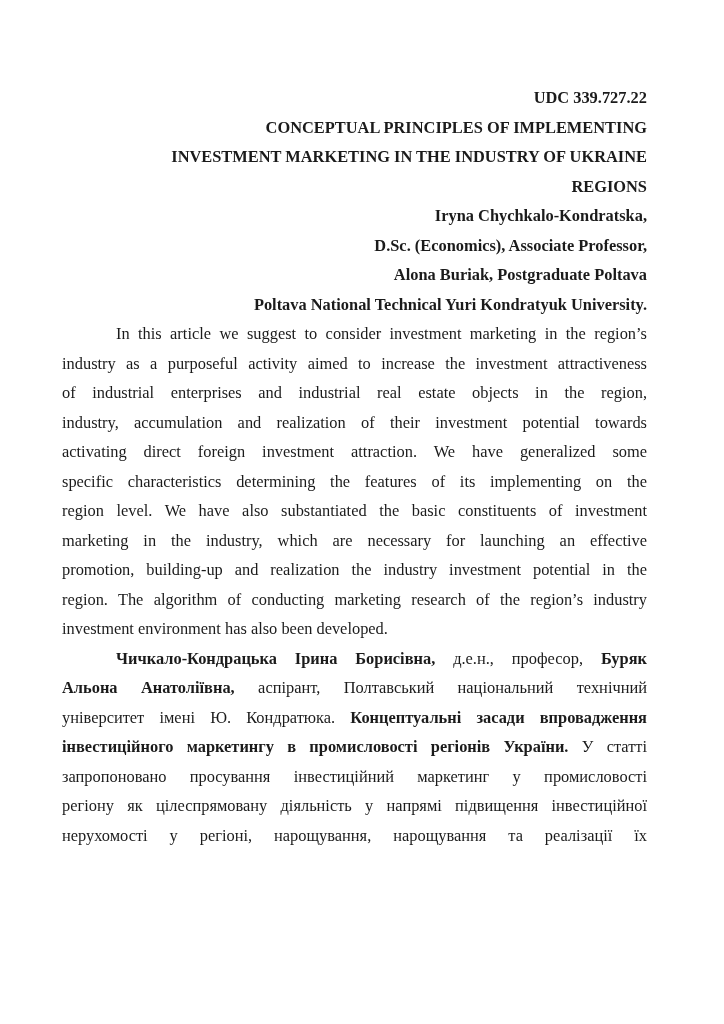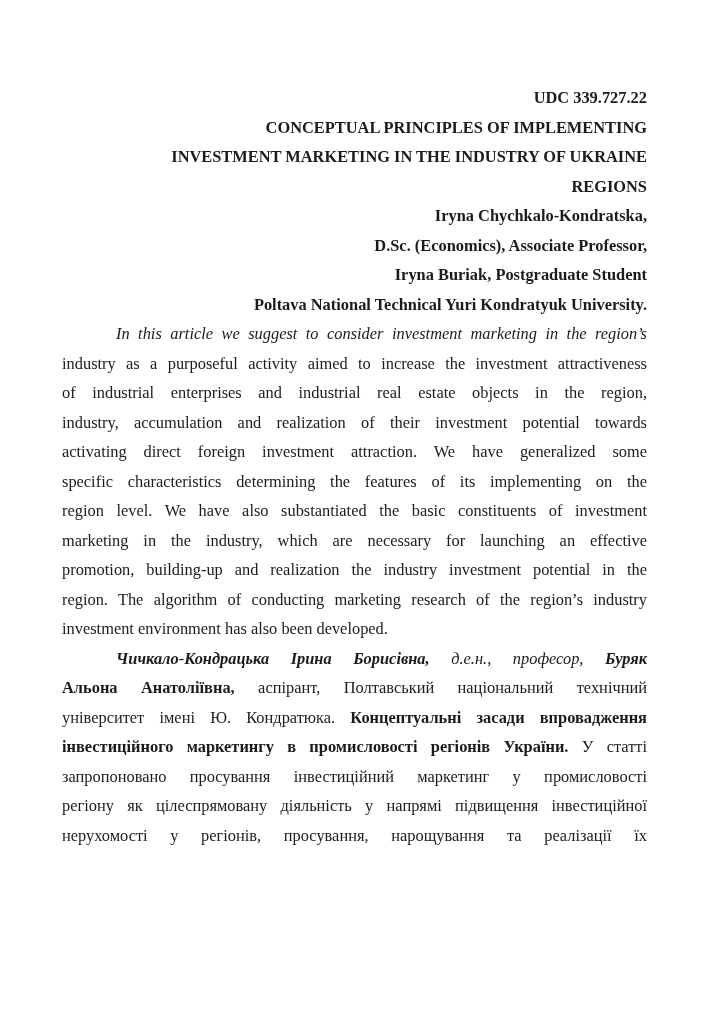--- a/index.html
+++ b/index.html
@@ -16,37 +16,37 @@
     padding: 83px 77px 0 62px;
     font-size: 16.4px;
     line-height: 29.5px;
     overflow: hidden;
   }
   .tline { white-space: normal; }
   .udc   { text-align: right; font-weight: bold; }
   .center{ text-align: right; font-weight: bold; }
   .jline { text-align: justify; text-align-last: justify; -moz-text-align-last: justify; }
   .jline.last { text-align-last: left; -moz-text-align-last: left; }
-  .jline.first { text-indent: 54px; font-style: italic; }
+  .jline.first { text-indent: 54px; }
   .b { font-weight: bold; }
   .n { font-weight: normal; }
 </style>
 </head>
 <body>
 
 <div class="page">
   <div class="tline udc">UDC 339.727.22</div>
 
   <div class="tline center">CONCEPTUAL PRINCIPLES OF IMPLEMENTING</div>
   <div class="tline center">INVESTMENT MARKETING IN THE INDUSTRY OF UKRAINE</div>
   <div class="tline center">REGIONS</div>
 
   <div class="tline center">Iryna Chychkalo-Kondratska,</div>
   <div class="tline center">D.Sc. (Economics), Associate Professor,</div>
-  <div class="tline center">Iryna Buriak, Postgraduate Student</div>
+  <div class="tline center">Alona Buriak, Postgraduate Poltava</div>
   <div class="tline center">Poltava National Technical Yuri Kondratyuk University.</div>
 
   <div>
       <div>
         <div class="jline first"><span class="n">In this article we suggest to consider investment marketing in the region’s</span></div>
         <div class="jline"><span class="n">industry as a purposeful activity aimed to increase the investment attractiveness</span></div>
         <div class="jline"><span class="n">of industrial enterprises and industrial real estate objects in the region,</span></div>
         <div class="jline"><span class="n">industry, accumulation and realization of their investment potential towards</span></div>
         <div class="jline"><span class="n">activating direct foreign investment attraction. We have generalized some</span></div>
         <div class="jline"><span class="n">specific characteristics determining the features of its implementing on the</span></div>
@@ -56,16 +56,16 @@
         <div class="jline"><span class="n">region. The algorithm of conducting marketing research of the region’s industry</span></div>
         <div class="jline last"><span class="n">investment environment has also been developed.</span></div>
       </div>
       <div>
         <div class="jline first"><span class="b">Чичкало-Кондрацька Ірина Борисівна,</span><span class="n"> д.е.н., професор, </span><span class="b">Буряк</span></div>
         <div class="jline"><span class="b">Альона Анатоліївна,</span><span class="n"> аспірант, Полтавський національний технічний</span></div>
         <div class="jline"><span class="n">університет імені Ю. Кондратюка. </span><span class="b">Концептуальні засади впровадження</span></div>
         <div class="jline"><span class="b">інвестиційного маркетингу в промисловості регіонів України.</span><span class="n"> У статті</span></div>
         <div class="jline"><span class="n">запропоновано просування інвестиційний маркетинг у промисловості</span></div>
         <div class="jline"><span class="n">регіону як цілеспрямовану діяльність у напрямі підвищення інвестиційної</span></div>
-        <div class="jline"><span class="n">нерухомості у регіонів, просування, нарощування та реалізації їх</span></div>
+        <div class="jline"><span class="n">нерухомості у регіоні, нарощування, нарощування та реалізації їх</span></div>
       </div>
     </div>
 </div>
 
 </body></html>

